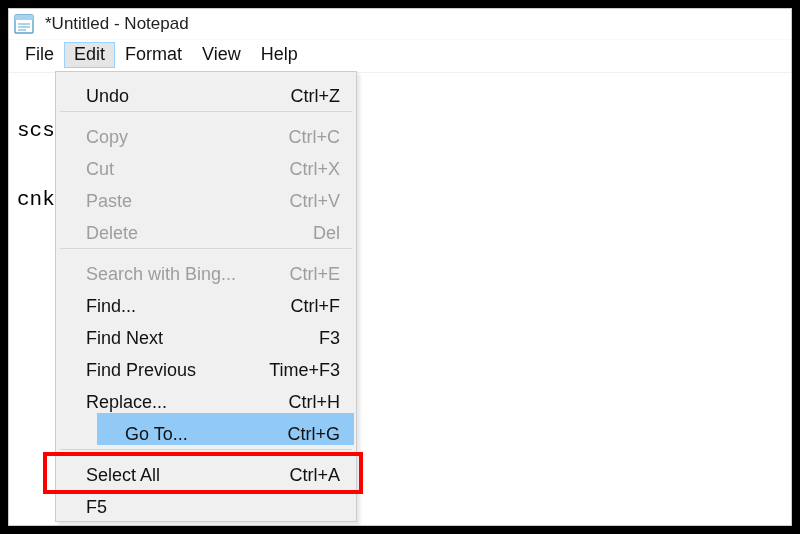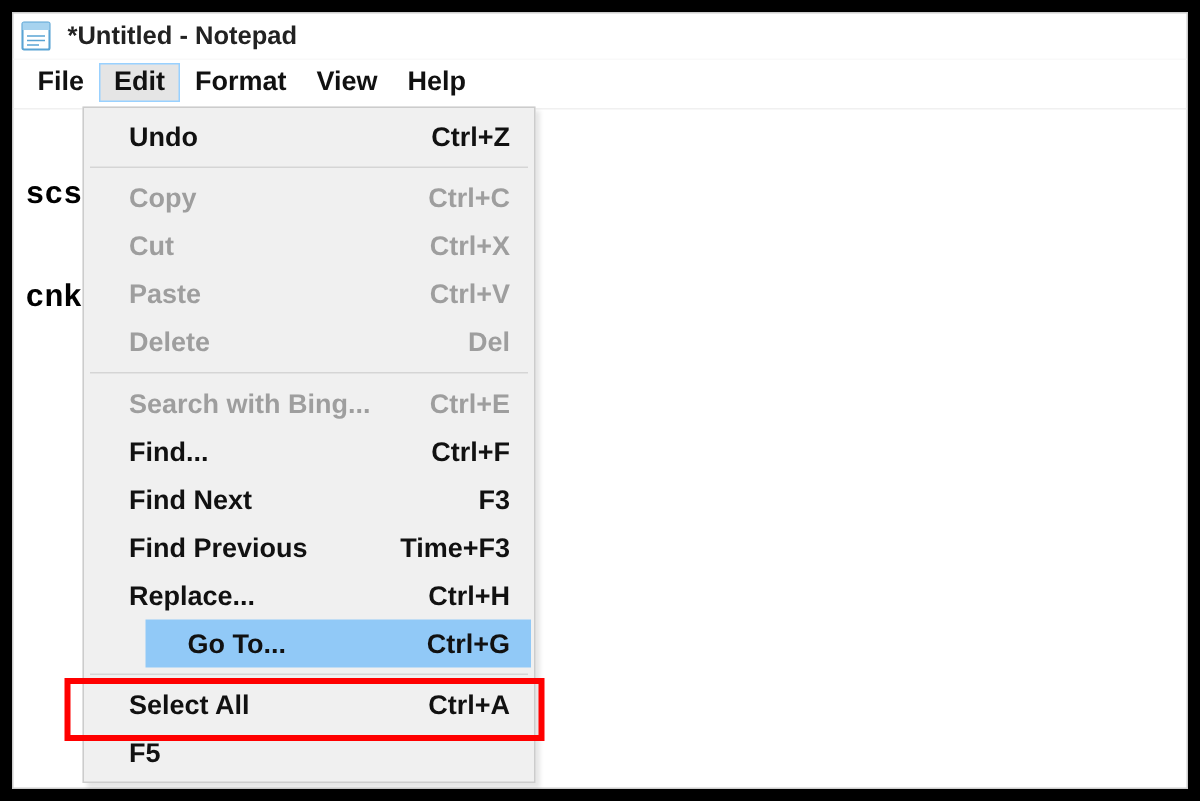--- a/index.html
+++ b/index.html
@@ -5,21 +5,20 @@
   * { margin: 0; padding: 0; box-sizing: border-box; }
   html, body { width: 800px; height: 534px; overflow: hidden; }
   body { background: #000; font-family: "Segoe UI", Arial, sans-serif; }
 
   .frame {
     position: absolute;
     left: 8px; top: 8px;
     width: 784px; height: 518px;
     background: #fff;
     border: 1px solid #ccc;
-    font-weight: bold;
   }
 
   .titlebar {
     height: 30px;
     display: flex;
     align-items: center;
     padding: 0 4px;
     font-size: 17px;
     color: #222;
   }
@@ -65,21 +64,21 @@
     top: 62px;
     width: 302px;
     background: #f0f0f0;
     border: 1px solid #ccc;
     box-shadow: 3px 3px 3px rgba(0,0,0,0.1);
     padding: 3px 2px;
   }
   .dropdown .item {
     display: flex;
     justify-content: space-between;
-    align-items: center;
+    align-items: flex-end;
     height: 32px;
     padding: 0 14px 0 28px;
     font-size: 18px;
     color: #111;
     cursor: default;
     user-select: none;
   }
   .dropdown .item.disabled { color: #9e9e9e; }
   .dropdown .item.highlight { background: #91c9f7; margin-left: 39px; }
   .dropdown .sep {

